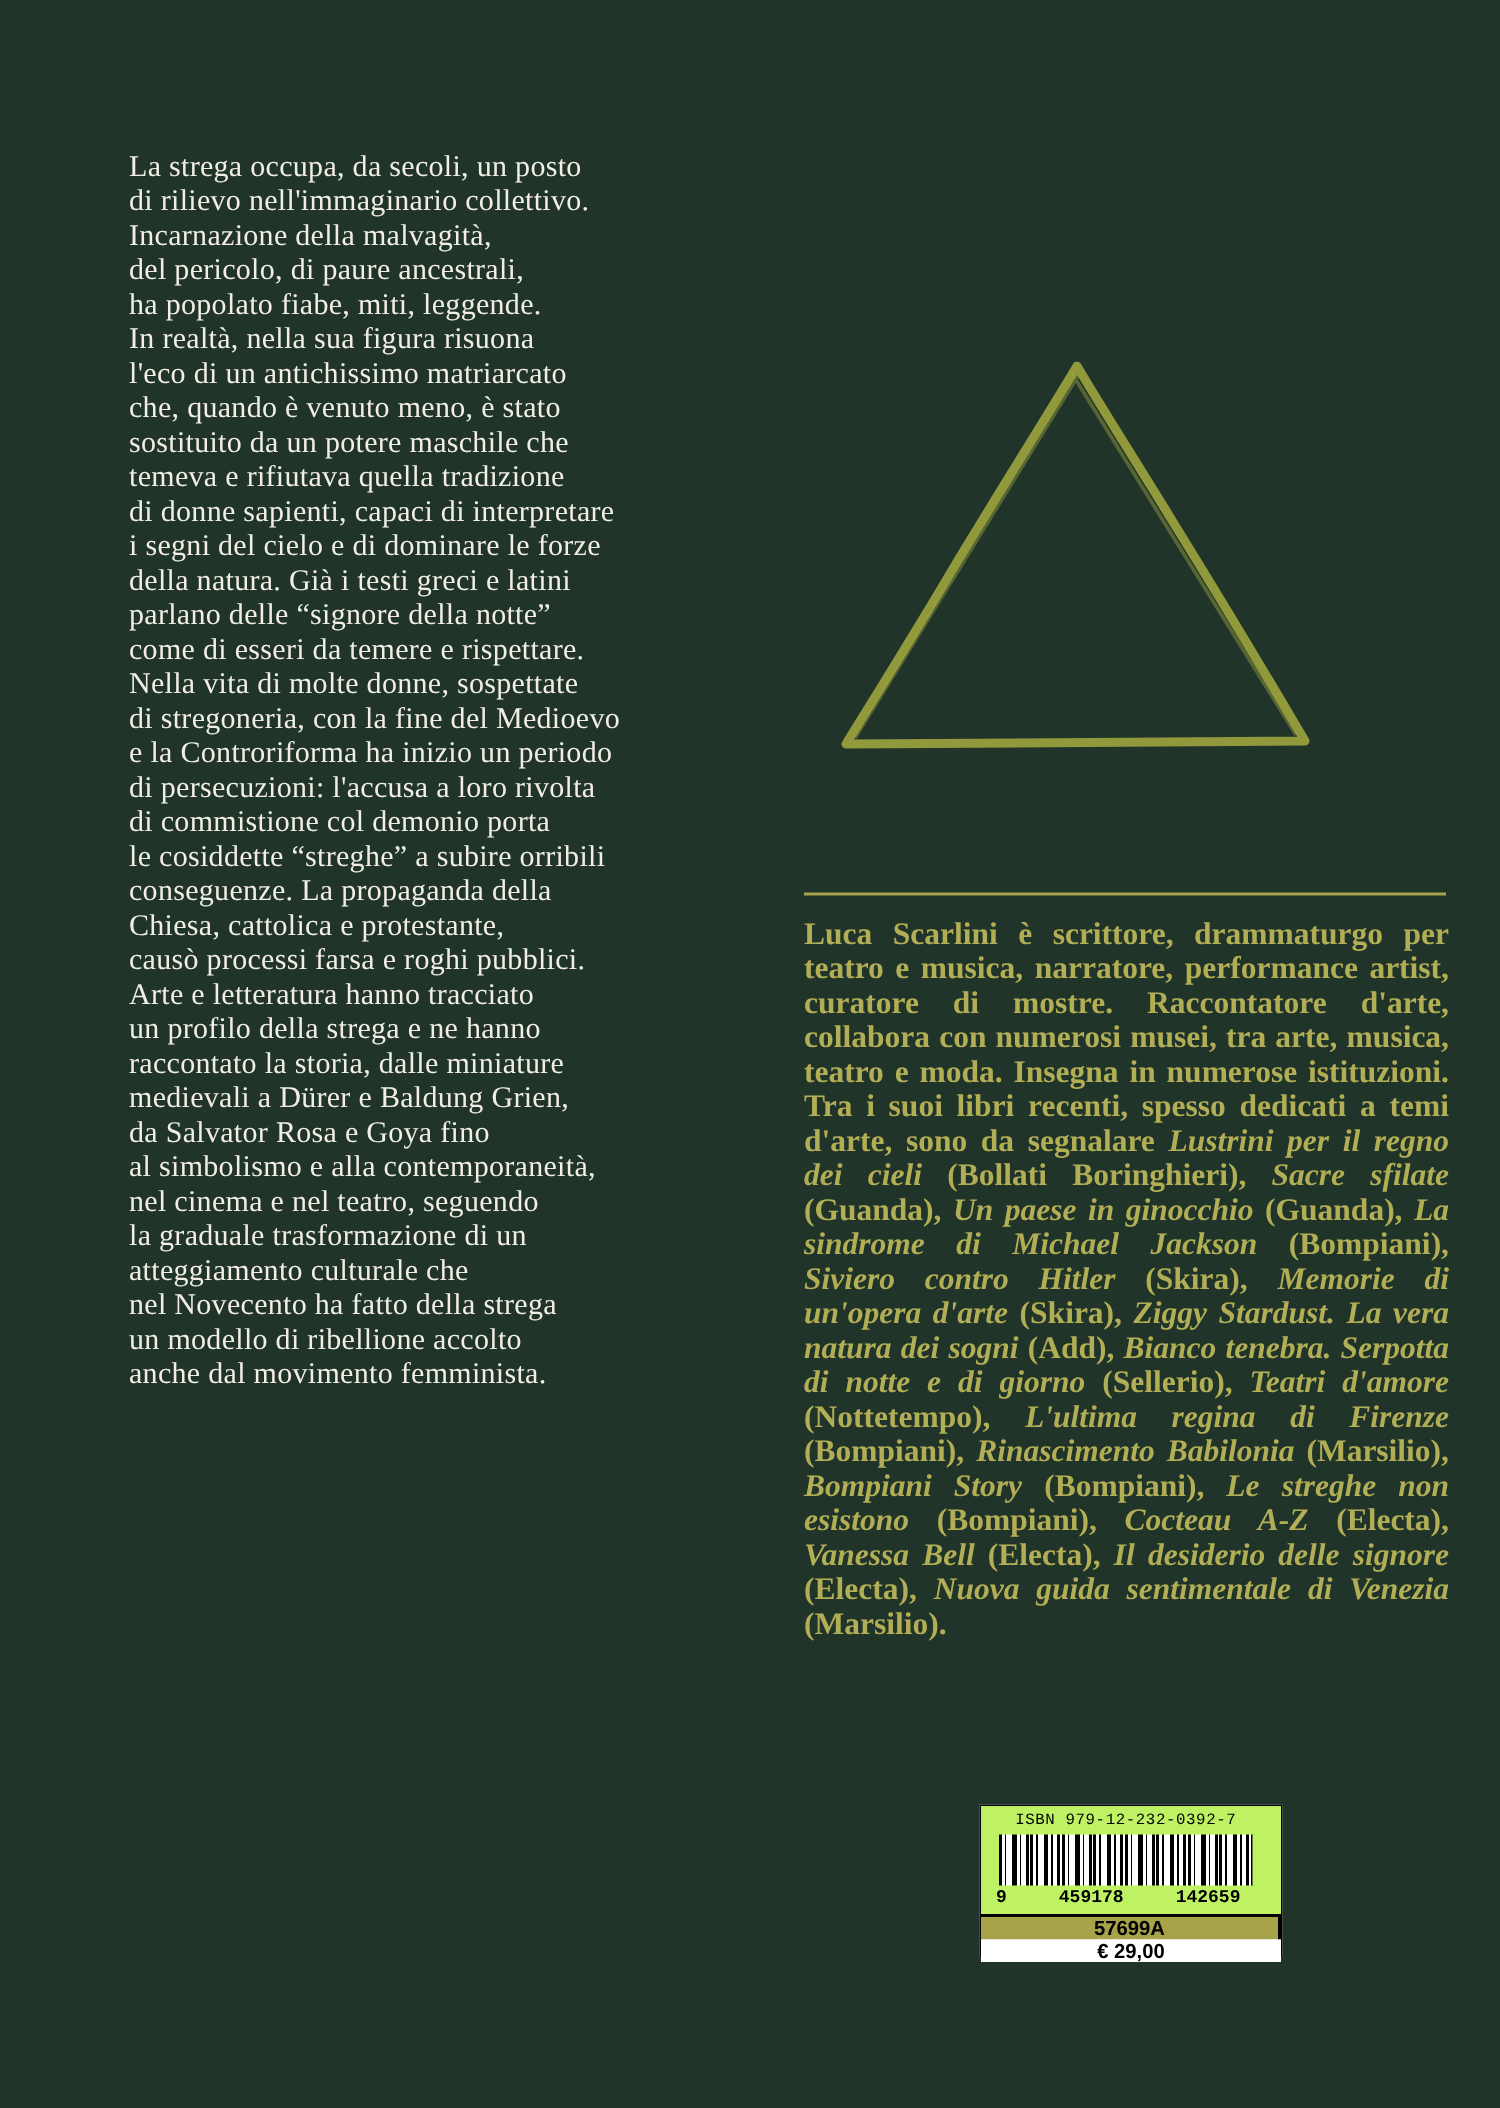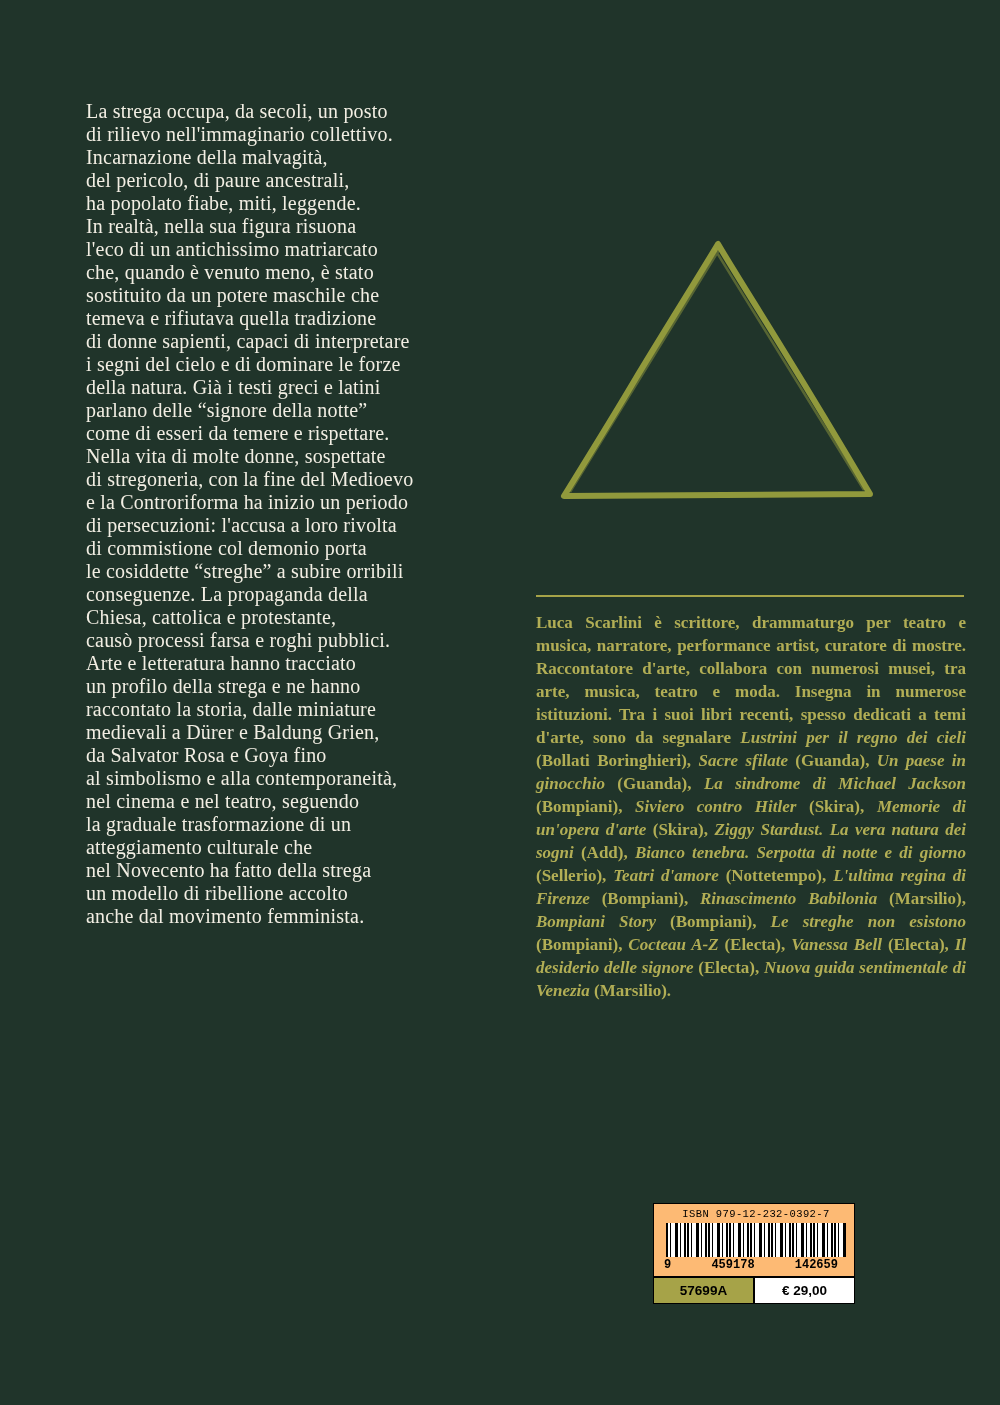--- a/index.html
+++ b/index.html
@@ -31,33 +31,33 @@
   }
   .divider{
     position:absolute;left:536px;top:595px;width:428px;height:2px;
     background:var(--accent);
   }
   .bio{
     position:absolute;left:536px;top:611px;width:430px;
     color:var(--accent-text);
     font-family:"Liberation Serif",serif;
     font-weight:700;
-    font-size:17px;line-height:23px;
+    font-size:21px;line-height:23px;
     text-align:justify;
     hyphens:auto;
   }
   .bio .italic{font-style:italic;}
   .barcode-block{
     position:absolute;left:653px;top:1203px;width:202px;
     border:1px solid var(--barcode-ink);
     background:#ffffff;
   }
   .bc-top{
-    background:#fdba74;
-    padding:4px 2px 2px 6px;
+    background:#bef264;
+    padding:4px 13px 2px 6px;
   }
   .bc-isbn{
     color:var(--barcode-ink);
     font-family:"Liberation Mono",monospace;
     font-size:10.5px;letter-spacing:.4px;
     text-align:center;
     white-space:nowrap;
   }
   .bc-bars{
     margin:3px 6px 0 6px;
@@ -74,20 +74,21 @@
     display:flex;justify-content:space-between;
     padding:1px 14px 2px 4px;
     color:var(--barcode-ink);
     font-family:"Liberation Mono",monospace;
     font-size:12px;font-weight:700;
   }
   .bc-bottom{
     display:flex;
     border-top:2px solid var(--barcode-ink);
     height:27px;
+    flex-direction:column;
   }
   .bc-code{
     flex:1;
     background:var(--accent);
     border-right:2px solid var(--barcode-ink);
     display:flex;align-items:center;justify-content:center;
     color:var(--barcode-ink);
     font-weight:700;font-size:13.5px;
     font-family:"Liberation Sans",sans-serif;
   }

